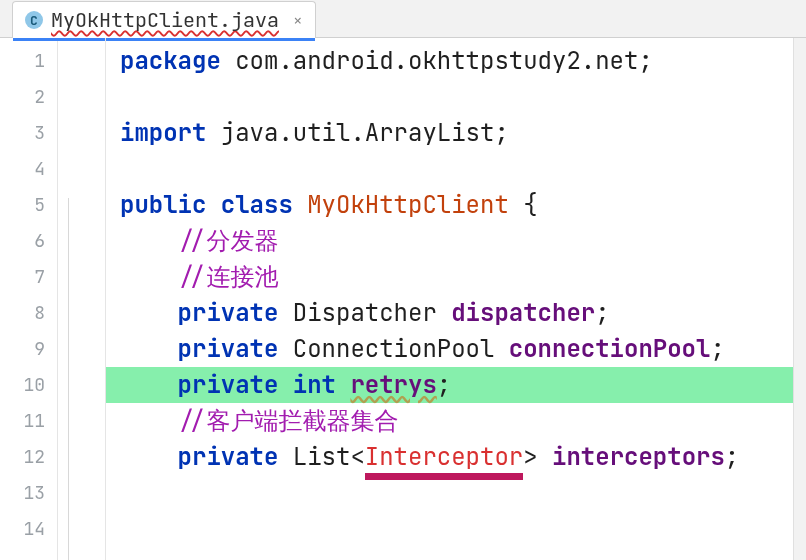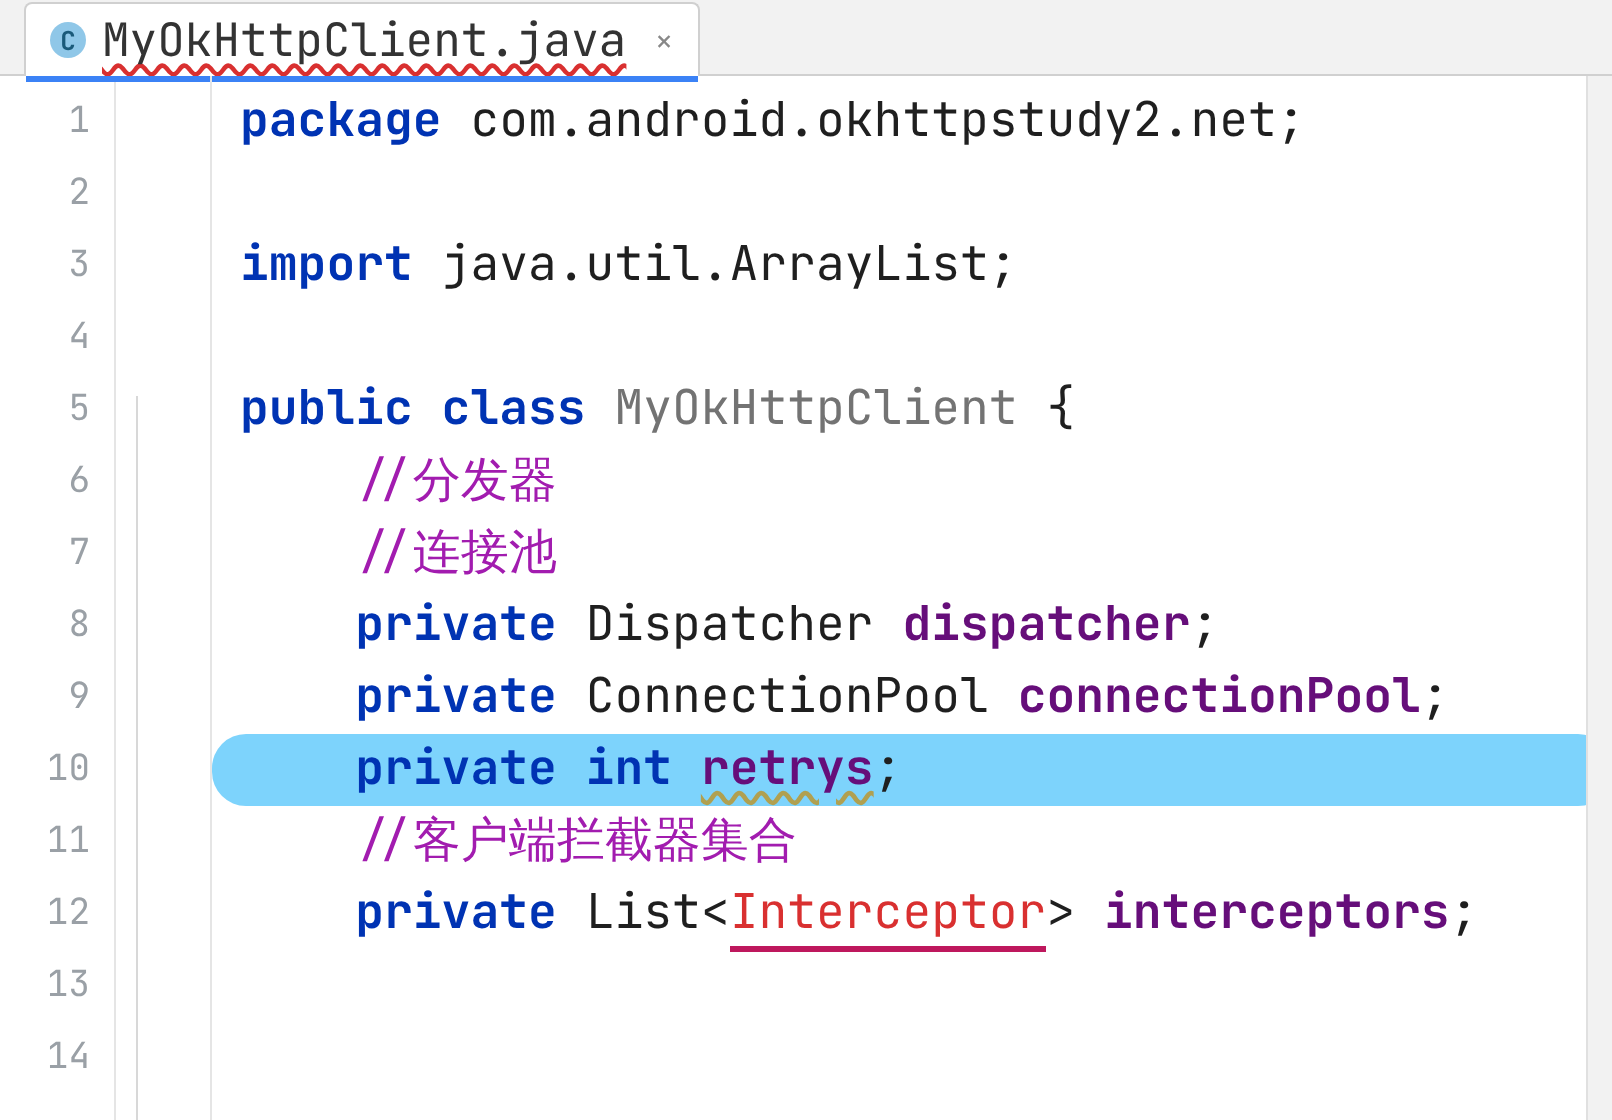--- a/index.html
+++ b/index.html
@@ -47,21 +47,21 @@
       background: #8fc7e8;
       color: #1a5a7a;
       display: flex;
       align-items: center;
       justify-content: center;
       font-size: 13px;
       font-weight: bold;
     }
     .tab-label {
       color: #333;
-      font-size: 23px;
+      font-size: 20px;
       text-decoration: underline wavy #d93030;
       text-decoration-skip-ink: none;
       text-underline-offset: 3px;
     }
     .tab-close {
       color: #888;
       font-size: 16px;
       margin-left: 6px;
       cursor: pointer;
     }
@@ -101,31 +101,30 @@
       font-size: 24px;
       line-height: 36px;
       position: relative;
     }
     .code-line {
       white-space: pre;
       padding-left: 14px;
       height: 36px;
     }
     .hl-line {
-      background: #7dd3fc;
-      border-radius: 17px;
+      background: #86efac;
     }
     .kw { color: #0033b3; font-weight: bold; }
-    .cls { color: #737373; }
+    .cls { color: #c2410c; }
     .fld { color: #660e7a; font-weight: bold; }
     .cmt { color: #a21caf; font-style: normal; }
     .err { color: #d93030; }
     .txt { color: #1f1f1f; }
     .red-underline {
-      border-bottom: 3px solid #be185d;
+      border-bottom: 7px solid #be185d;
       padding-bottom: 1px;
     }
     .wavy-warn {
       text-decoration: underline wavy #b0a050;
       text-underline-offset: 3px;
     }
     .scrollbar-v {
       position: absolute;
       right: 0;
       top: 38px;

